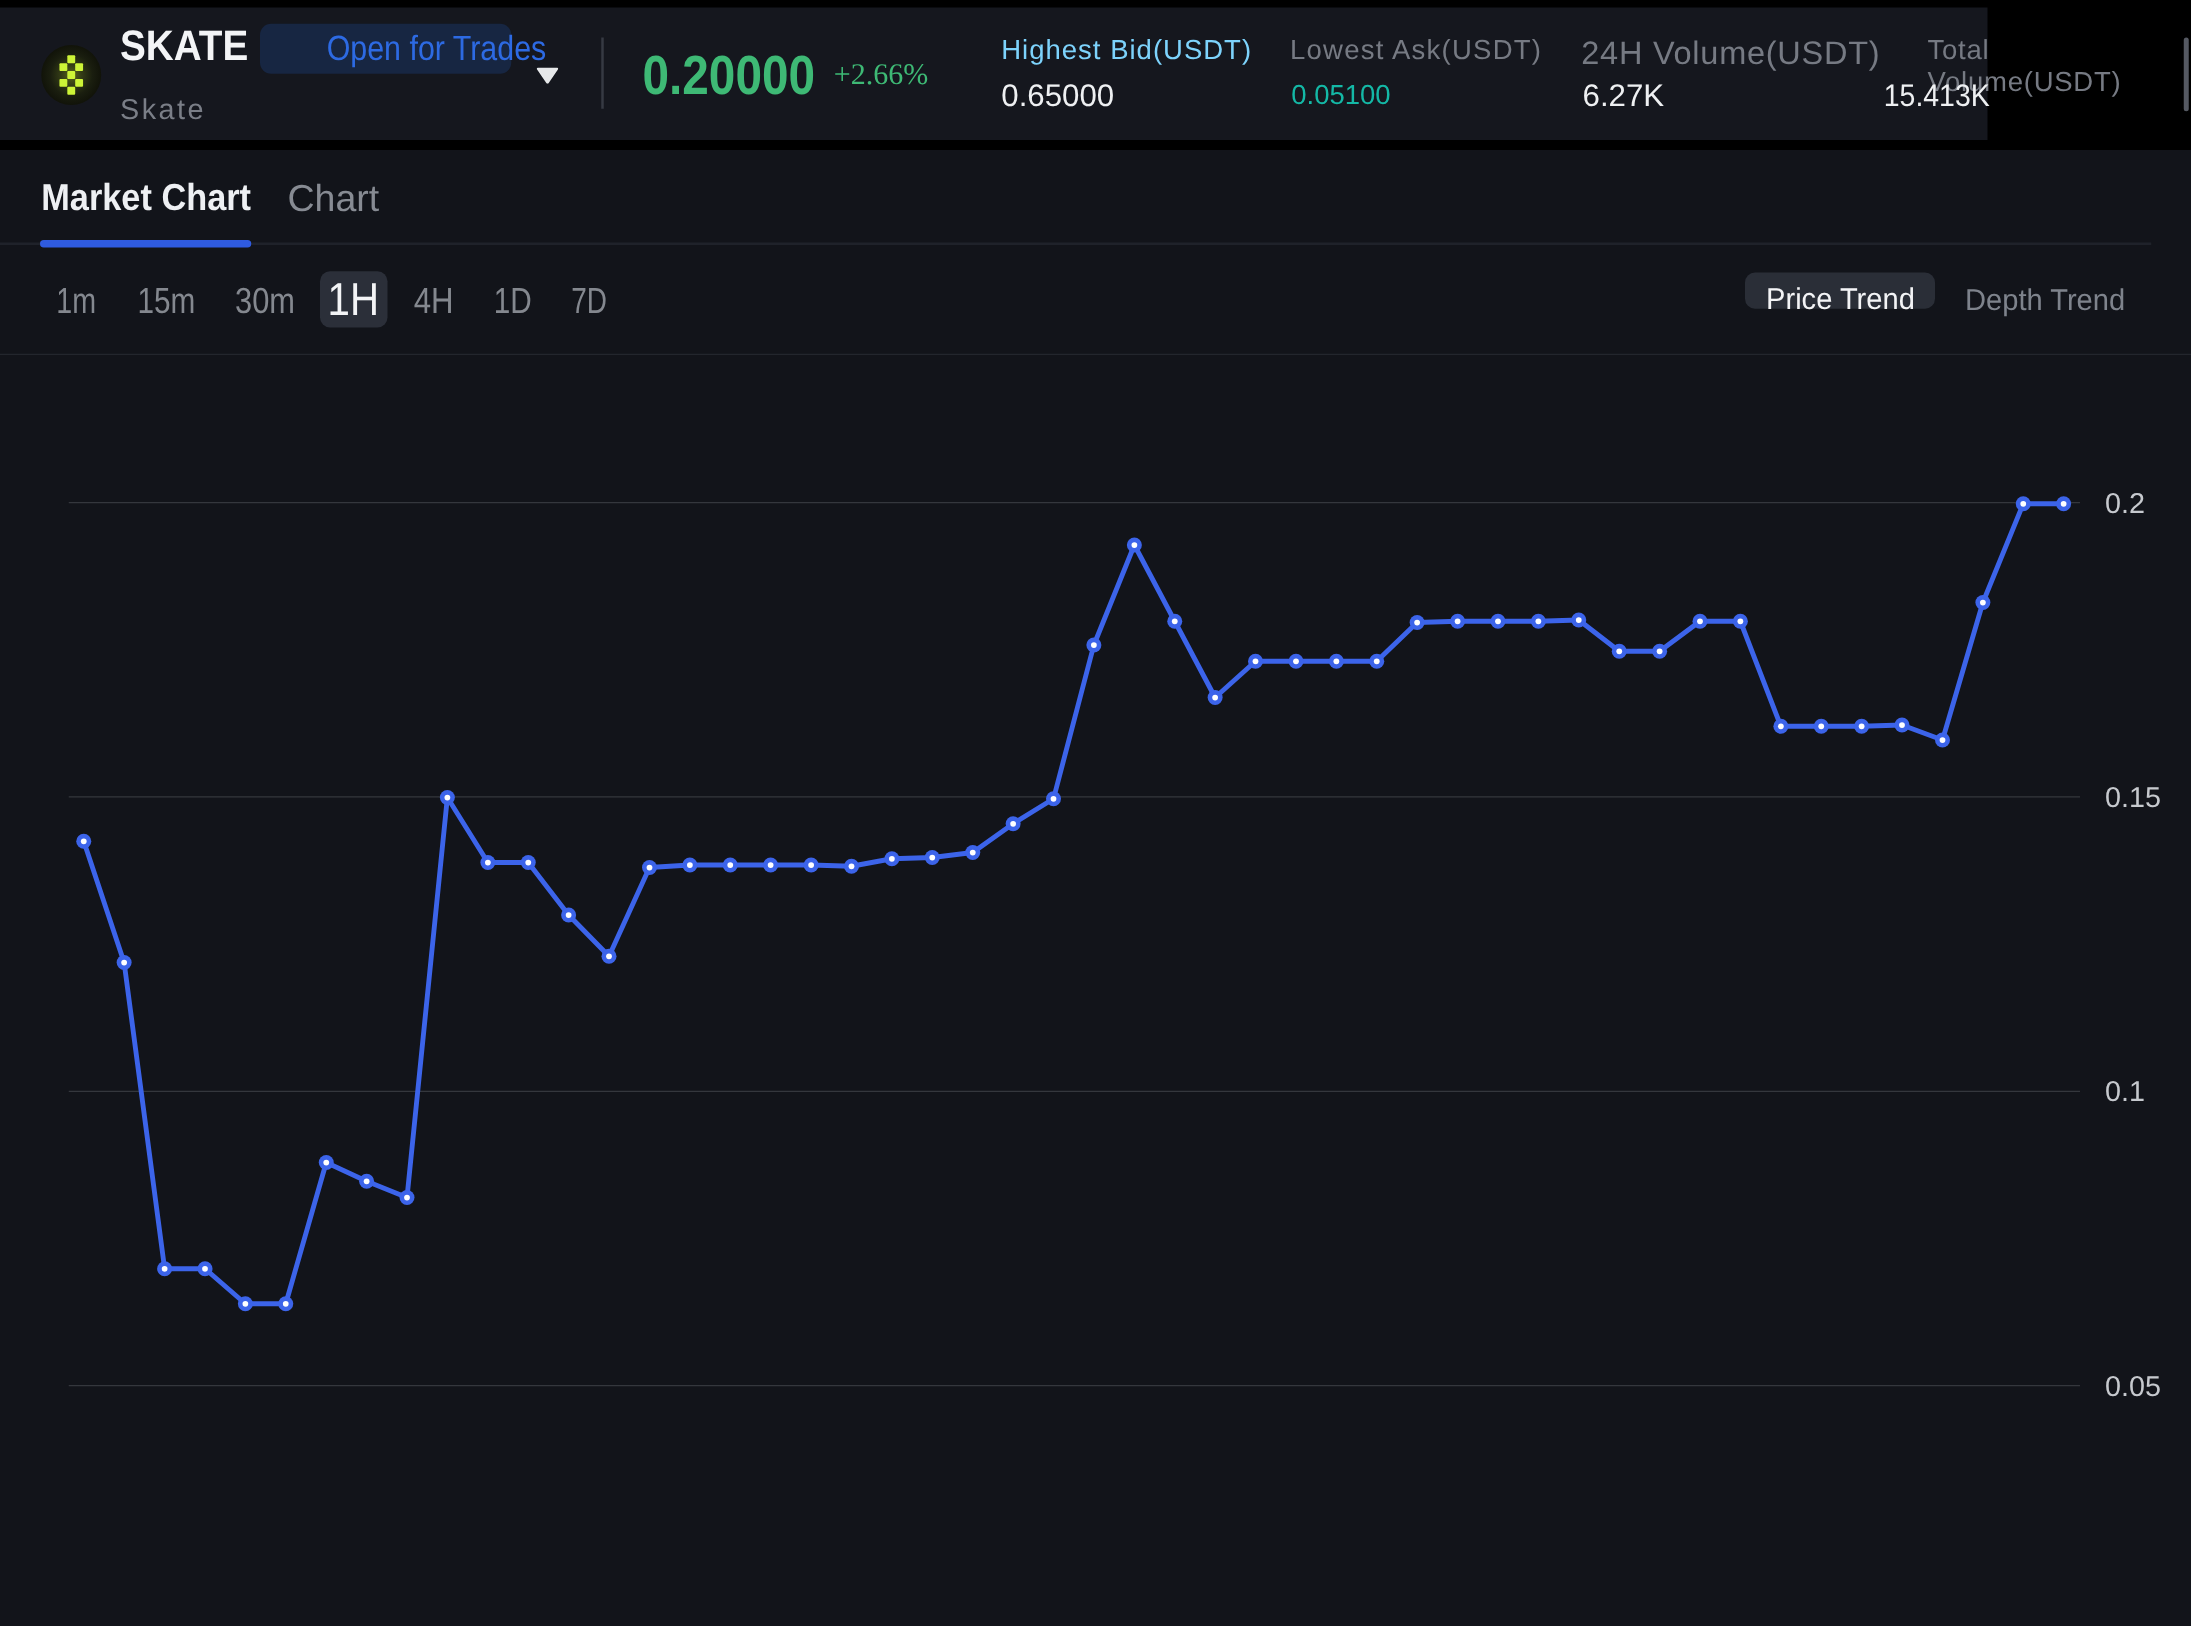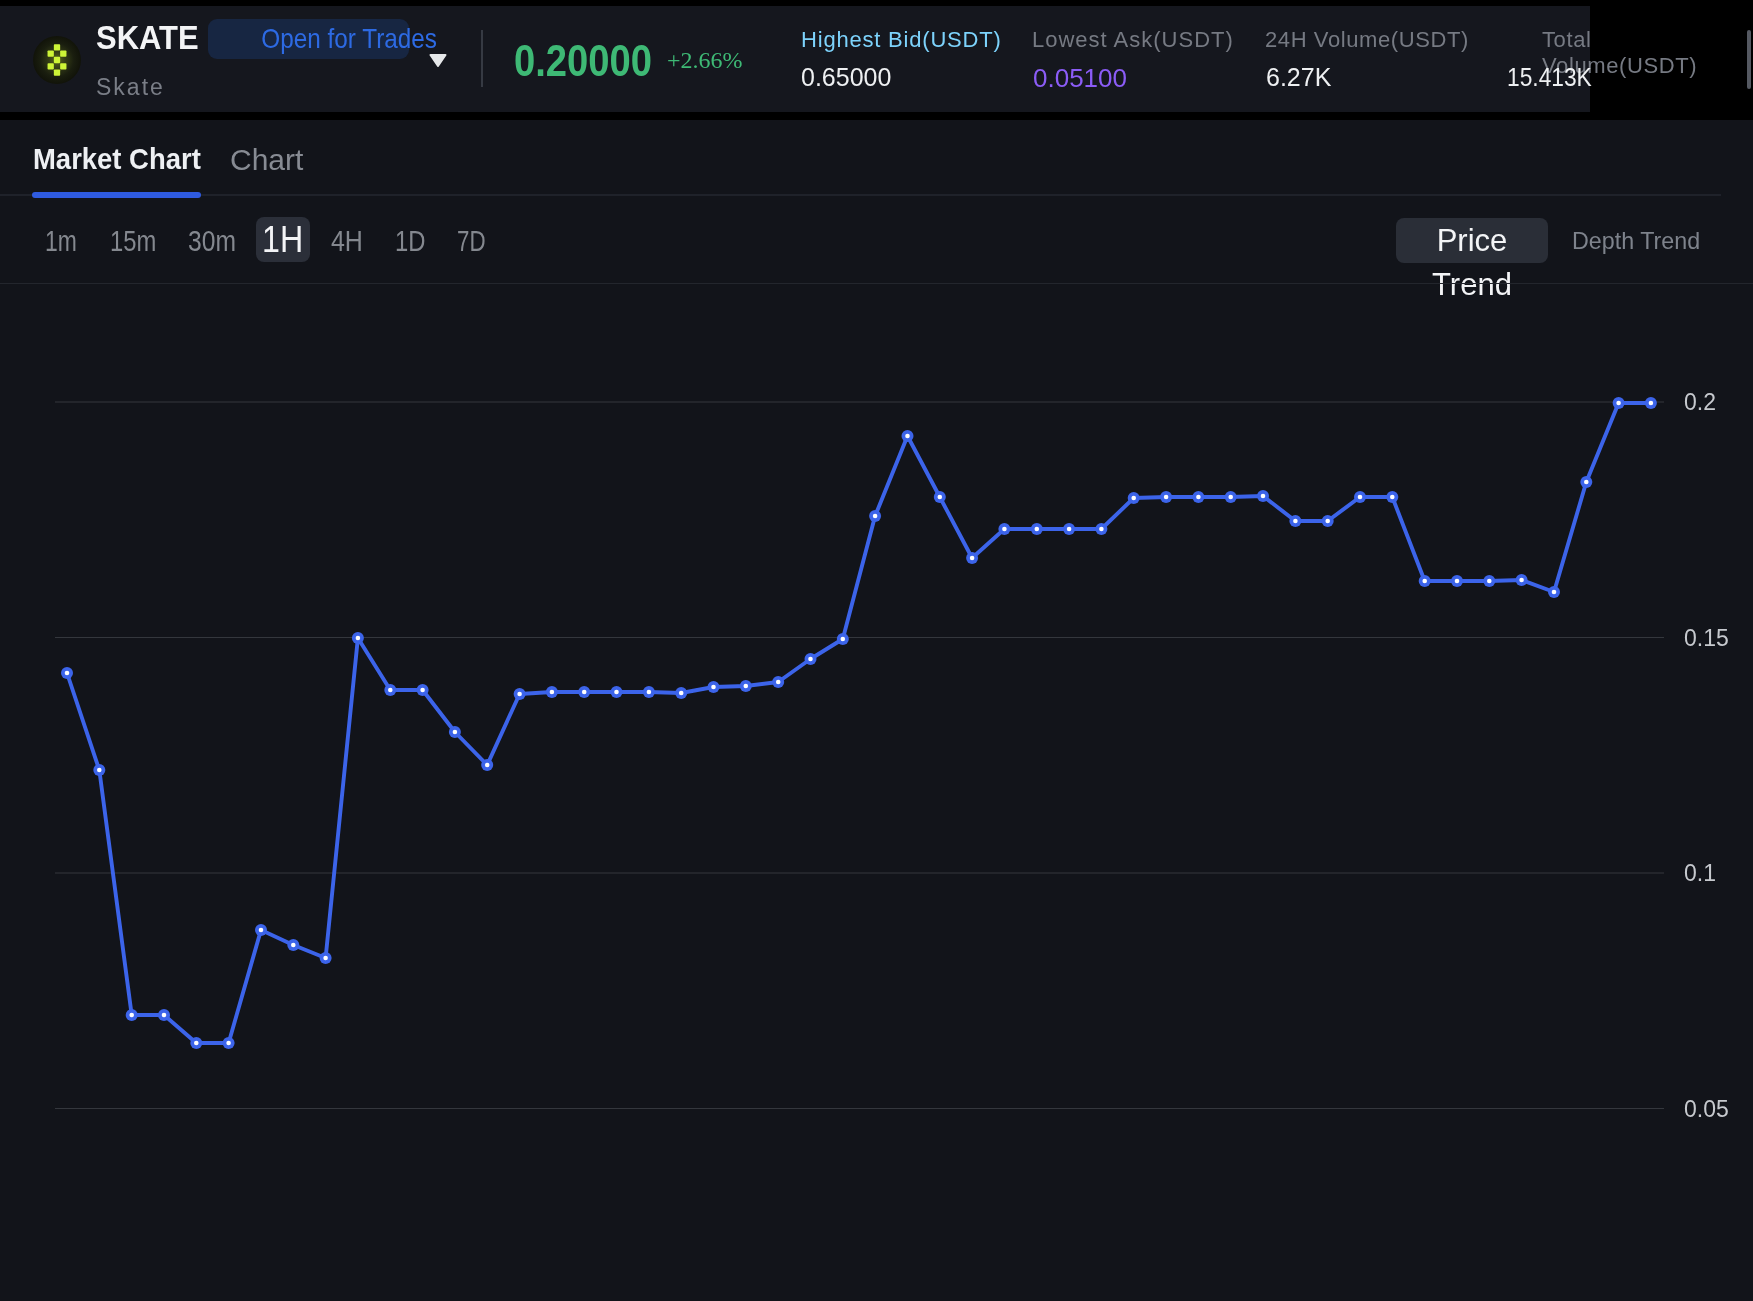--- a/index.html
+++ b/index.html
@@ -42,43 +42,43 @@
     <svg class="abs" style="left:429px; top:48px;" width="18" height="13" viewBox="0 0 18 13">
       <path d="M1.5 1 L16.5 1 L9 12 Z" fill="#e6e8ea" stroke="#e6e8ea" stroke-width="2" stroke-linejoin="round"></path>
     </svg>
     <div class="abs" style="left:481px; top:24px; width:2px; height:57px; background:#363a43;"></div>
     <div class="abs" style="left:514px; top:30px; font-size:44px; font-weight:700; color:#3eb975; transform:scaleX(.868); transform-origin:left center;">0.20000</div>
     <div class="abs" style="left:667px; top:41px; font-size:24px; color:#3eb975;font-family:Liberation Serif, serif;">+2.66%</div>
 
     <div class="abs" style="left:801px; top:21px; font-size:22px; color:#7dd3fc; letter-spacing:0.8px;">Highest Bid(USDT)</div>
     <div class="abs" style="left:801px; top:57px; font-size:25px; color:#eef0f2;">0.65000</div>
     <div class="abs" style="left:1032px; top:21px; font-size:22px; color:#767a83; letter-spacing:1px;">Lowest Ask(USDT)</div>
-    <div class="abs" style="left:1033px; top:57px; font-size:26px; color:#8b5cf6;text-align:center;">0.05100</div>
-    <div class="abs" style="left:1265px; top:21px; font-size:22px; color:#767a83; letter-spacing:0.6px;">24H Volume(USDT)</div>
+    <div class="abs" style="left:1033px; top:57px; font-size:22px; color:#14b8a6;text-align:center;">0.05100</div>
+    <div class="abs" style="left:1265px; top:21px; font-size:26px; color:#767a83; letter-spacing:0.6px;">24H Volume(USDT)</div>
     <div class="abs" style="left:1266px; top:57px; font-size:25px; color:#eef0f2;">6.27K</div>
     <div class="abs" style="left:1506px; top:21px; font-size:22px; color:#767a83; letter-spacing:0.6px;margin-left:36px;">Total Volume(USDT)</div>
     <div class="abs" style="left:1507px; top:57px; font-size:25px; color:#eef0f2; transform:scaleX(.91); transform-origin:left center;">15.413K</div>
     <div class="abs" style="left:1747px; top:24px; width:4px; height:59px; background:#555962; border-radius:2px;"></div>
   </div>
 
   <div id="content">
 
     <div class="abs" style="left:33px; top:22px; font-size:30px; font-weight:700; color:#eef0f3; transform:scaleX(.915); transform-origin:left center;">Market Chart</div>
     <div class="abs" style="left:230px; top:23px; font-size:30px; color:#878b93;">Chart</div>
     <div class="abs" style="left:0px; top:74px; width:1721px; height:2px; background:#1f222a;"></div>
     <div class="abs" style="left:32px; top:72px; width:169px; height:6px; background:#2f5be0; border-radius:3px;"></div>
 
     <div class="abs" style="left:45px; top:105px; font-size:29px; color:#84888f; transform:scaleX(.79); transform-origin:left center;">1m</div>
     <div class="abs" style="left:110px; top:105px; font-size:29px; color:#84888f; transform:scaleX(.82); transform-origin:left center;">15m</div>
     <div class="abs" style="left:188px; top:105px; font-size:29px; color:#84888f; transform:scaleX(.85); transform-origin:left center;">30m</div>
     <div class="abs" style="left:256px; top:97px; width:54px; height:45px; background:#2b2f39; border-radius:8px; color:#f3f4f6; font-size:37px; text-align:center; line-height:45px;"><span style="display:inline-block; transform:scaleX(.87);">1H</span></div>
     <div class="abs" style="left:331px; top:105px; font-size:29px; color:#84888f; transform:scaleX(.86); transform-origin:left center;">4H</div>
     <div class="abs" style="left:395px; top:105px; font-size:29px; color:#84888f; transform:scaleX(.82); transform-origin:left center;">1D</div>
     <div class="abs" style="left:457px; top:105px; font-size:29px; color:#84888f; transform:scaleX(.77); transform-origin:left center;">7D</div>
-    <div class="abs" style="left:1396px; top:98px; width:152px; height:45px; background:#2a2e37; border-radius:8px; color:#f3f4f6; font-size:32px; text-align:center; line-height:44px;"><span style="display:inline-block; transform:scaleX(.97);">Price Trend</span></div>
+    <div class="abs" style="left:1396px; top:98px; width:152px; height:29px; background:#2a2e37; border-radius:8px; color:#f3f4f6; font-size:24px; text-align:center; line-height:44px;"><span style="display:inline-block; transform:scaleX(.97);">Price Trend</span></div>
     <div class="abs" style="left:1572px; top:107px; font-size:24px; color:#7e838c; transform:scaleX(.97); transform-origin:left center;">Depth Trend</div>
     <div class="abs" style="left:0px; top:163px; width:1753px; height:1px; background:#23262d;"></div>
 
     <svg class="abs" style="left:0; top:164px;" width="1753" height="1017" viewBox="0 164 1753 1017">
 
       <g stroke="#34373d" stroke-width="1">
         <line x1="55" y1="282" x2="1664" y2="282"></line>
         <line x1="55" y1="517.5" x2="1664" y2="517.5"></line>
         <line x1="55" y1="753" x2="1664" y2="753"></line>
         <line x1="55" y1="988.5" x2="1664" y2="988.5"></line>

